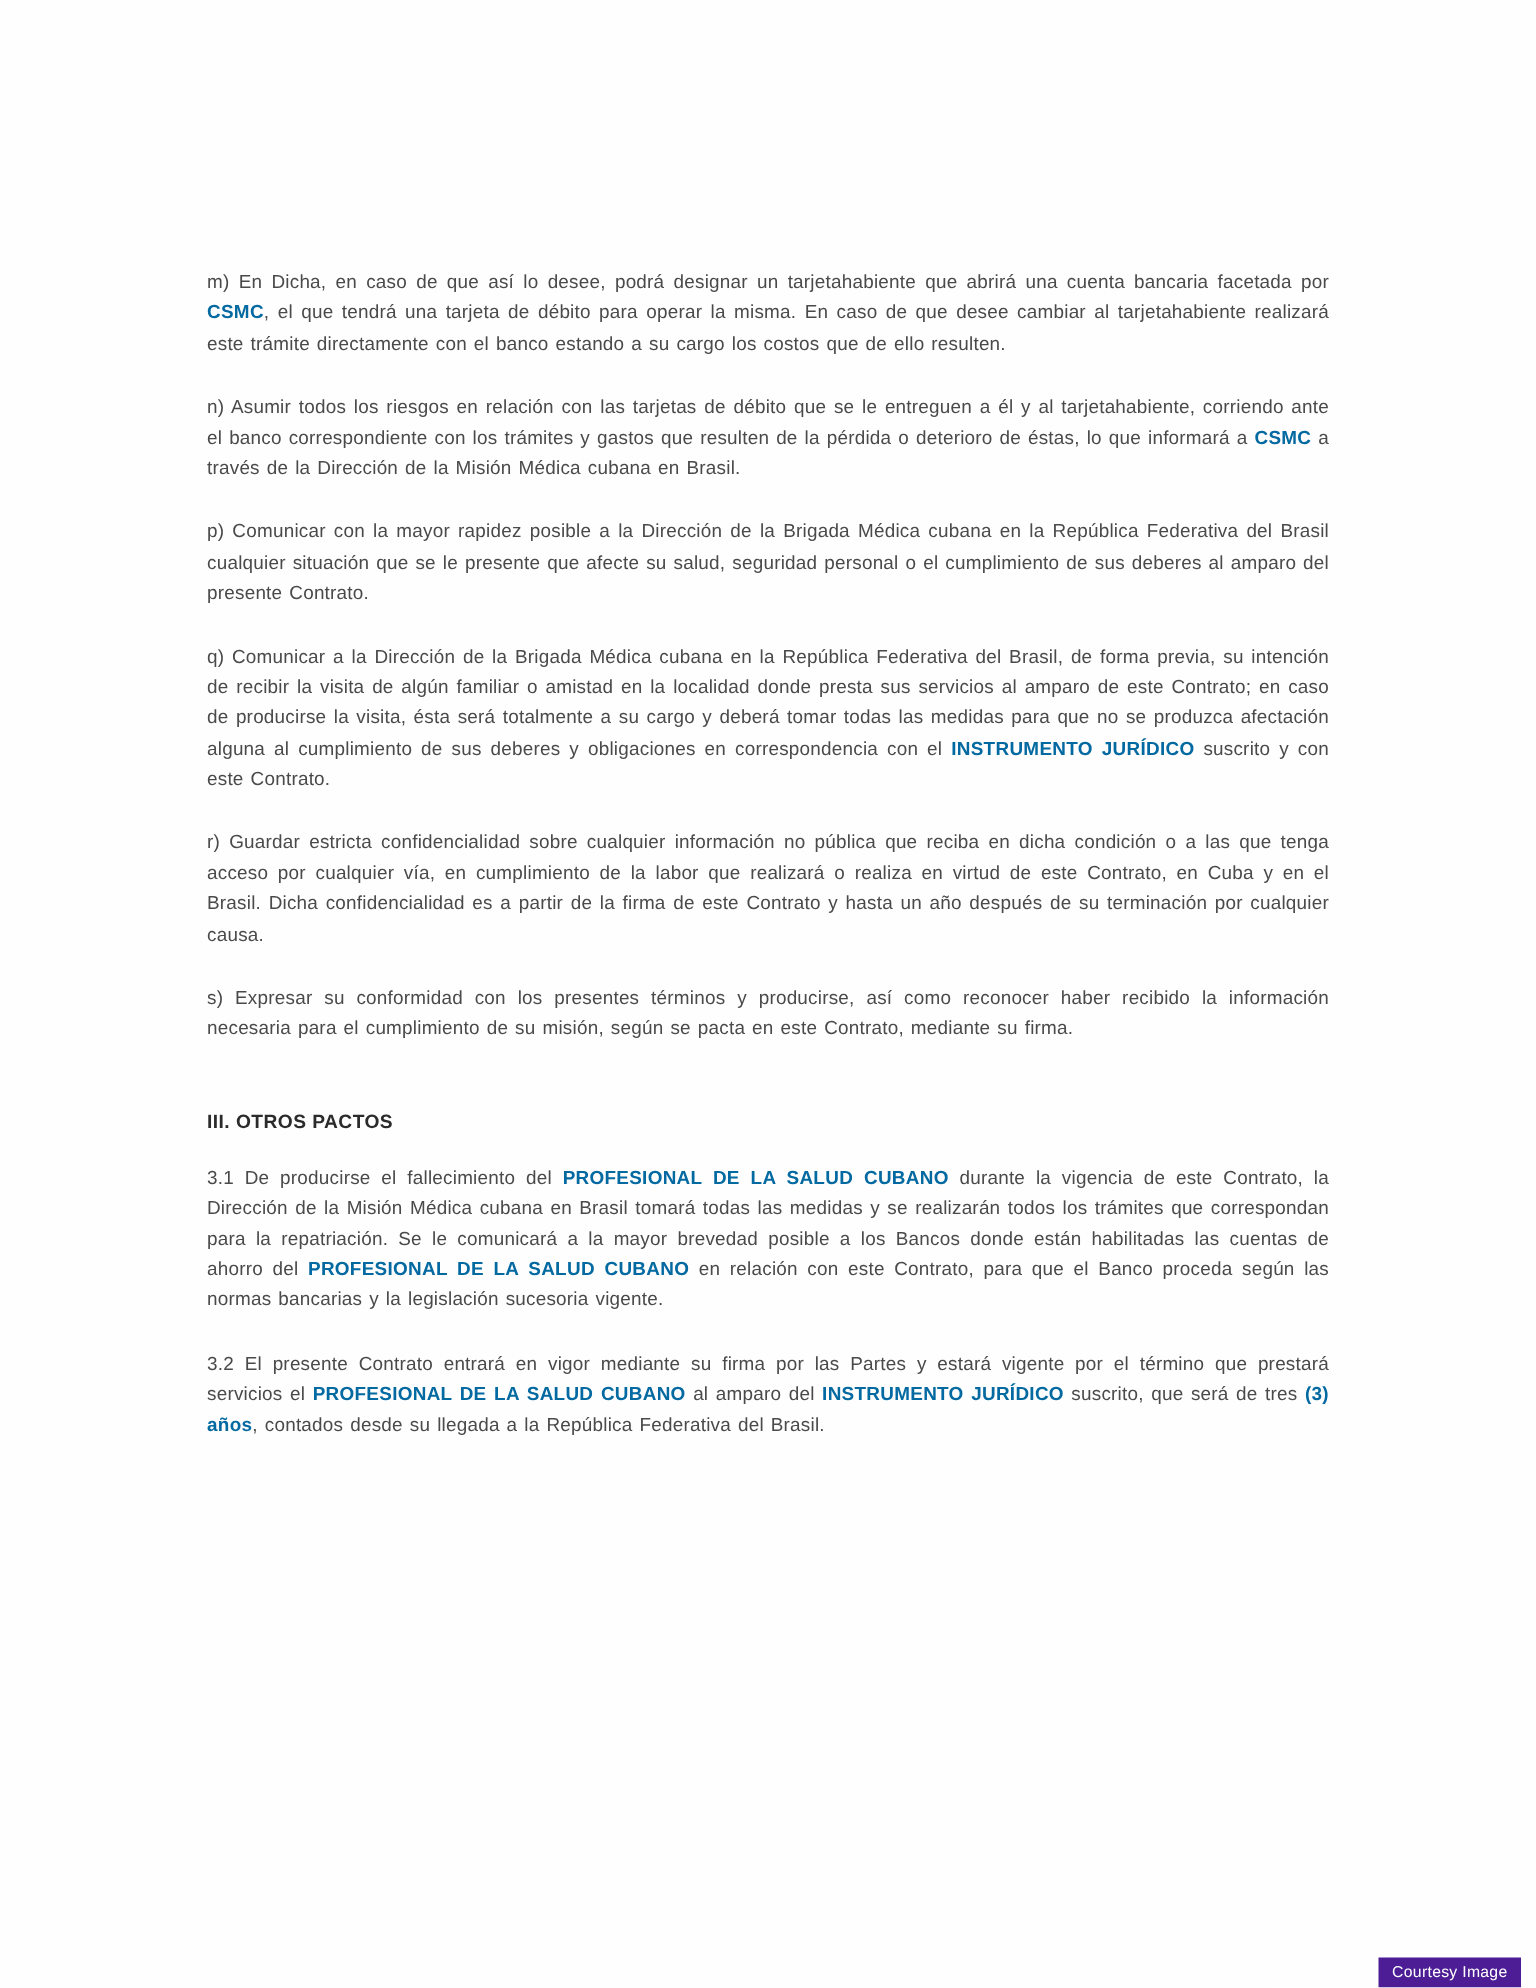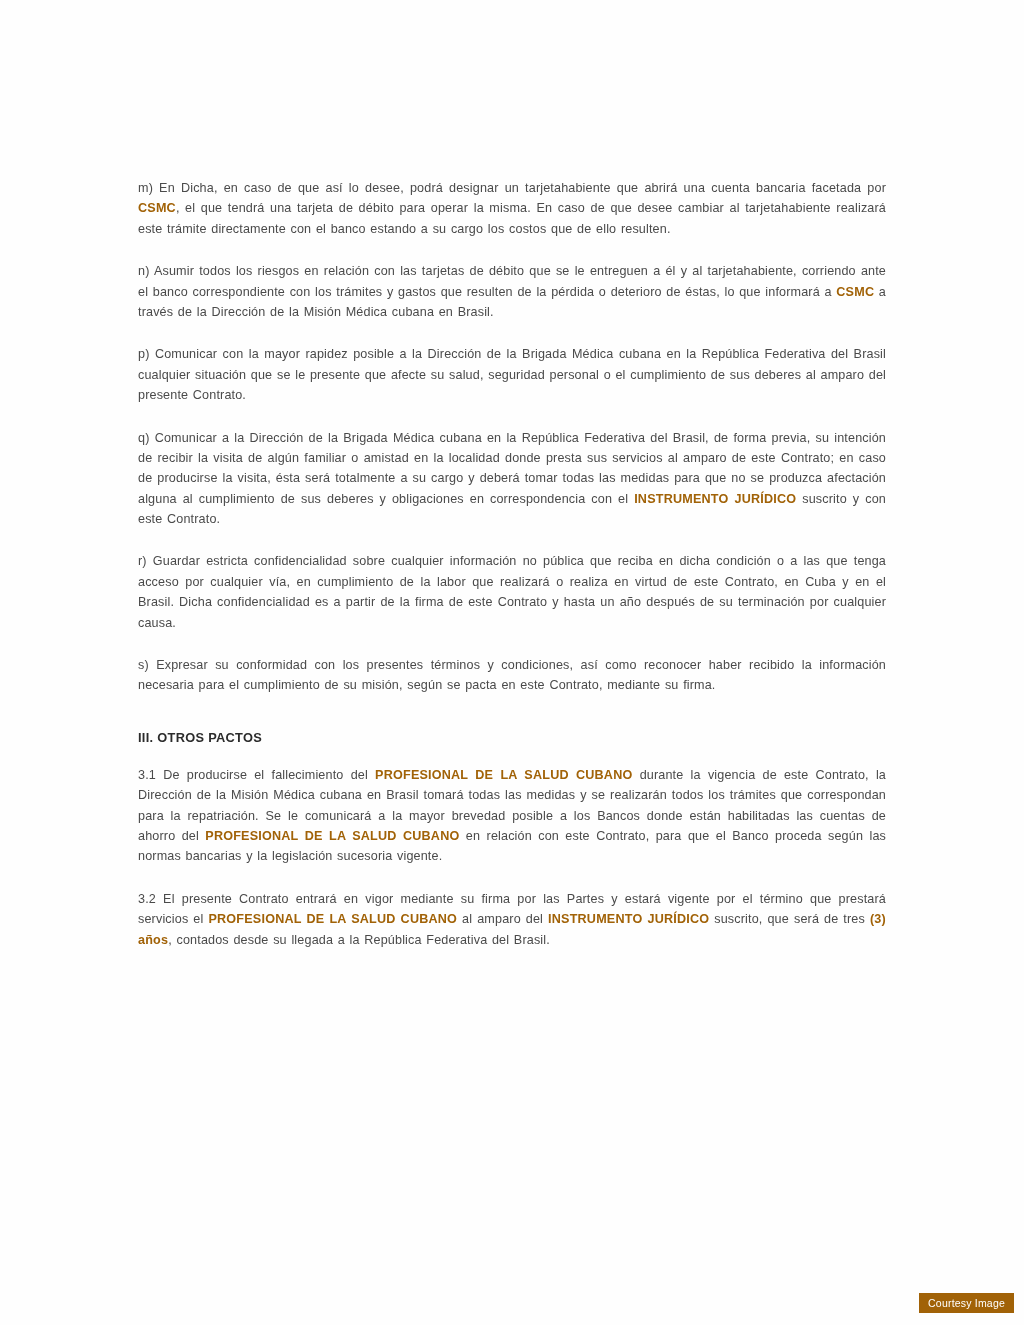--- a/index.html
+++ b/index.html
@@ -41,58 +41,58 @@
     margin: 0 0 22px 0;
     font-size: 12.6px;
     line-height: 1.62;
     color: #4a4a4a;
     text-align: justify;
     word-spacing: 1px;
     letter-spacing: 0.15px;
     filter: blur(0.18px);
   }
   .para b, .para strong {
-    color: #a16207;
+    color: #0369a1;
     font-weight: bold;
     letter-spacing: 0.2px;
   }
   .section-heading {
-    margin: 34px 0 20px 0;
+    margin: 44px 0 20px 0;
     font-size: 12.8px;
     font-weight: bold;
     color: #2b2b2b;
     letter-spacing: 0.3px;
     filter: blur(0.15px);
   }
   .courtesy {
     position: absolute;
     right: 10px;
-    bottom: 12px;
-    background: #a16207;
+    bottom: 0;
+    background: #4c1d95;
     color: #ffffff;
     font-size: 10.5px;
     padding: 5px 9px 5px 9px;
     letter-spacing: 0.2px;
     line-height: 1;
   }
 </style>
 </head>
 <body>
 
 <div class="page">
   <div class="scan-area"></div>
 
   <div class="doc-body">
     <div id="paragraphs-container">
         <div class="para"><span>m) En Dicha, en caso de que así lo desee, podrá designar   un tarjetahabiente que abrirá una cuenta bancaria facetada por </span><b>CSMC</b><span>, el que  tendrá una tarjeta de débito para operar la misma. En caso de que desee cambiar al tarjetahabiente realizará este trámite directamente con el banco estando a su cargo los costos que de ello resulten.</span></div>
         <div class="para"><span>n) Asumir todos los riesgos en relación con las tarjetas de débito que se le entreguen a él y al tarjetahabiente, corriendo ante el banco correspondiente con los trámites y gastos que resulten de la pérdida o deterioro de éstas, lo que informará a </span><b>CSMC</b><span> a través de la Dirección de la Misión Médica cubana en Brasil.</span></div>
         <div class="para"><span>p) Comunicar con la mayor rapidez posible a la Dirección de la Brigada Médica cubana en la República Federativa del Brasil  cualquier situación que se le presente que afecte su salud, seguridad personal o el cumplimiento de sus deberes al amparo del presente Contrato.</span></div>
         <div class="para"><span>q) Comunicar a la Dirección de la Brigada Médica cubana en la República Federativa del Brasil, de forma previa, su intención de recibir la visita de algún familiar o amistad en la localidad donde presta sus servicios  al amparo de este Contrato; en caso de producirse la visita, ésta será totalmente a su cargo y deberá tomar todas las medidas para que no se produzca afectación alguna al cumplimiento de sus deberes y obligaciones en correspondencia con el </span><b>INSTRUMENTO JURÍDICO</b><span> suscrito y con este Contrato.</span></div>
         <div class="para"><span>r)  Guardar estricta confidencialidad sobre cualquier información no pública que reciba en dicha condición o a las que tenga acceso por cualquier vía, en cumplimiento de la labor que realizará o realiza en virtud de este Contrato, en Cuba y en el Brasil. Dicha confidencialidad es a partir de la firma de este Contrato y hasta un año después de su terminación por cualquier causa.</span></div>
-        <div class="para"><span>s) Expresar su conformidad con los presentes términos y condiciones, así como reconocer haber recibido la información necesaria para el cumplimiento de su misión, según se pacta en este Contrato, mediante su firma.</span></div>
+        <div class="para"><span>s) Expresar su conformidad con los presentes términos y producirse, así como reconocer haber recibido la información necesaria para el cumplimiento de su misión, según se pacta en este Contrato, mediante su firma.</span></div>
       </div>
 
     <div class="section-heading">III. OTROS PACTOS</div>
 
     <div id="section-paragraphs-container">
         <div class="para"><span>3.1 De producirse el fallecimiento del  </span><b>PROFESIONAL DE LA SALUD CUBANO</b><span> durante la vigencia de este Contrato, la Dirección de la Misión Médica cubana en Brasil tomará todas las medidas y se realizarán todos los trámites que correspondan para la repatriación. Se le comunicará a la mayor brevedad posible a los Bancos donde están habilitadas las cuentas de ahorro del  </span><b>PROFESIONAL DE LA SALUD CUBANO</b><span> en relación con este Contrato, para que el Banco proceda según las normas bancarias y la legislación sucesoria vigente.</span></div>
         <div class="para"><span>3.2 El presente Contrato entrará en vigor mediante su firma por las Partes y estará vigente por el término que prestará servicios el </span><b>PROFESIONAL DE LA SALUD CUBANO</b><span> al amparo del </span><b>INSTRUMENTO JURÍDICO</b><span> suscrito, que será de  tres </span><b>(3)  años</b><span>, contados desde su llegada a la República Federativa del Brasil.</span></div>
       </div>
   </div>
 

